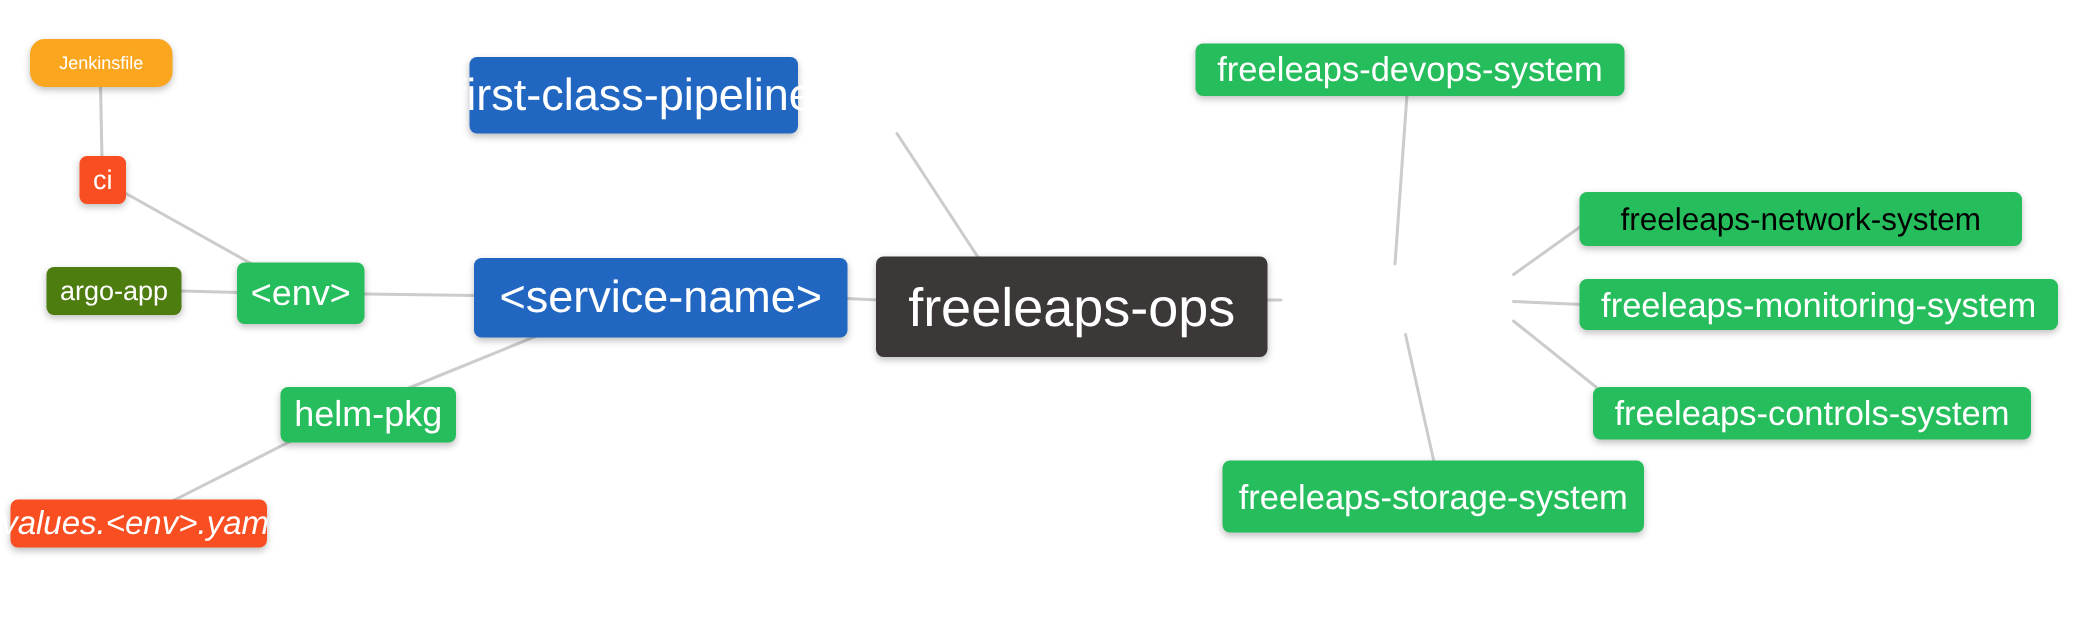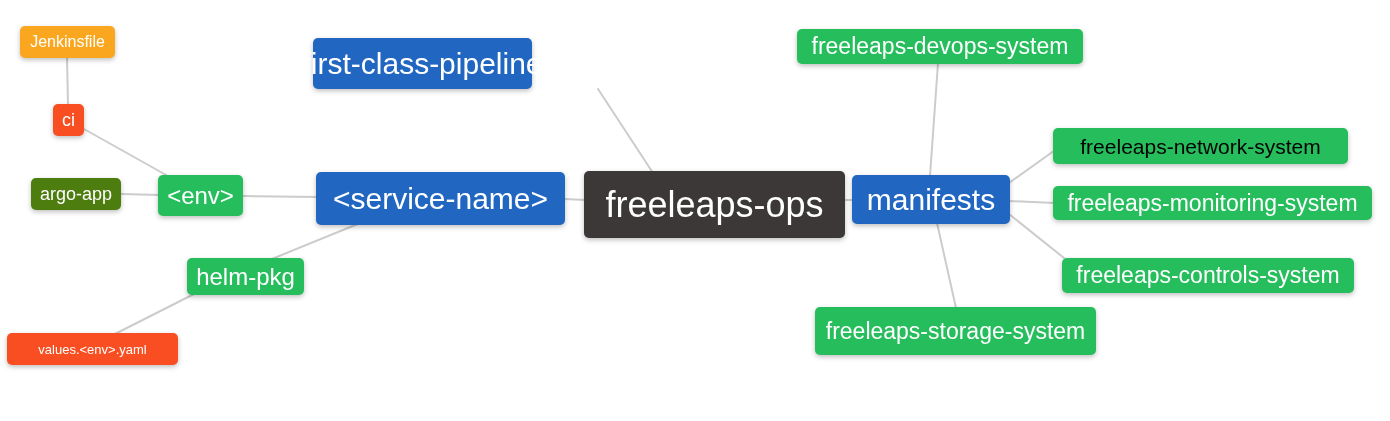--- a/index.html
+++ b/index.html
@@ -51,28 +51,27 @@
       <line x1="598" y1="89" x2="653" y2="173" stroke="#cccccc" stroke-width="2" stroke-linecap="round"></line>
       <line x1="564" y1="199" x2="586" y2="200" stroke="#cccccc" stroke-width="2" stroke-linecap="round"></line>
       <line x1="844" y1="200" x2="854" y2="200" stroke="#cccccc" stroke-width="2" stroke-linecap="round"></line>
       <line x1="930" y1="176" x2="938" y2="63" stroke="#cccccc" stroke-width="2" stroke-linecap="round"></line>
       <line x1="1009" y1="183" x2="1058" y2="148" stroke="#cccccc" stroke-width="2" stroke-linecap="round"></line>
       <line x1="1009" y1="201" x2="1055" y2="203" stroke="#cccccc" stroke-width="2" stroke-linecap="round"></line>
       <line x1="1009" y1="214" x2="1064" y2="258" stroke="#cccccc" stroke-width="2" stroke-linecap="round"></line>
       <line x1="937" y1="223" x2="956" y2="308" stroke="#cccccc" stroke-width="2" stroke-linecap="round"></line>
     </svg>
 
-  <div class="node" style="left: 20px; top: 26px; width: 95px; height: 32px; font-size: 16px; background: rgb(251, 166, 31); color: rgb(255, 255, 255);">Jenkinsfile</div>
+  <div class="node" style="left: 20px; top: 26px; width: 95px; height: 32px; font-size: 12px; background: rgb(251, 166, 31); color: rgb(255, 255, 255); border-radius: 10px;">Jenkinsfile</div>
   <div class="node" style="left: 53px; top: 104px; width: 31px; height: 32px; font-size: 18px; background: rgb(249, 78, 33); color: rgb(255, 255, 255);">ci</div>
   <div class="node" style="left: 31px; top: 178px; width: 90px; height: 32px; font-size: 18px; background: #4d7c0f; color: rgb(255, 255, 255);">argo-app</div>
   <div class="node" style="left: 158px; top: 175px; width: 85px; height: 41px; font-size: 24px; background: rgb(38, 190, 92); color: rgb(255, 255, 255);">&lt;env&gt;</div>
   <div class="node" style="left: 147px; top: 258px; width: 117px; height: 37px; font-size: 24px; background: rgb(38, 190, 92); color: rgb(255, 255, 255); margin-left: 40px;">helm-pkg</div>
-  <div class="node" style="left: 7px; top: 333px; width: 171px; height: 32px; font-size: 13px; background: rgb(249, 78, 33); color: rgb(255, 255, 255);">values.&lt;env&gt;.yaml</div>
+  <div class="node" style="left: 7px; top: 333px; width: 171px; height: 32px; font-size: 22px; background: rgb(249, 78, 33); color: rgb(255, 255, 255); font-style: italic;">values.&lt;env&gt;.yaml</div>
   <div class="node" style="left: 313px; top: 38px; width: 219px; height: 51px; font-size: 30px; background: rgb(33, 103, 194); color: rgb(255, 255, 255);">first-class-pipeline</div>
   <div class="node" style="left: 316px; top: 172px; width: 249px; height: 53px; font-size: 30px; background: rgb(33, 103, 194); color: rgb(255, 255, 255);">&lt;service-name&gt;</div>
   <div class="node" style="left: 584px; top: 171px; width: 261px; height: 67px; font-size: 36px; background: rgb(59, 56, 55); color: rgb(255, 255, 255);">freeleaps-ops</div>
-  <div class="node" style="left: 852px; top: 175px; width: 158px; height: 49px; font-size: 30px; background: rgb(33, 103, 194); color: rgb(255, 255, 255);">manifests</div>
   <div class="node" style="left: 797px; top: 29px; width: 286px; height: 35px; font-size: 23px; background: rgb(38, 190, 92); color: rgb(255, 255, 255);">freeleaps-devops-system</div>
   <div class="node" style="left: 1053px; top: 112px; width: 295px; height: 36px; font-size: 21px; background: rgb(38, 190, 92); color: #000000; margin-top: 16px;">freeleaps-network-system</div>
   <div class="node" style="left: 1053px; top: 186px; width: 319px; height: 34px; font-size: 23px; background: rgb(38, 190, 92); color: rgb(255, 255, 255);">freeleaps-monitoring-system</div>
   <div class="node" style="left: 1062px; top: 258px; width: 292px; height: 35px; font-size: 23px; background: rgb(38, 190, 92); color: rgb(255, 255, 255);">freeleaps-controls-system</div>
   <div class="node" style="left: 815px; top: 307px; width: 281px; height: 48px; font-size: 23px; background: rgb(38, 190, 92); color: rgb(255, 255, 255);">freeleaps-storage-system</div>
 </div>
 
 </body></html>

